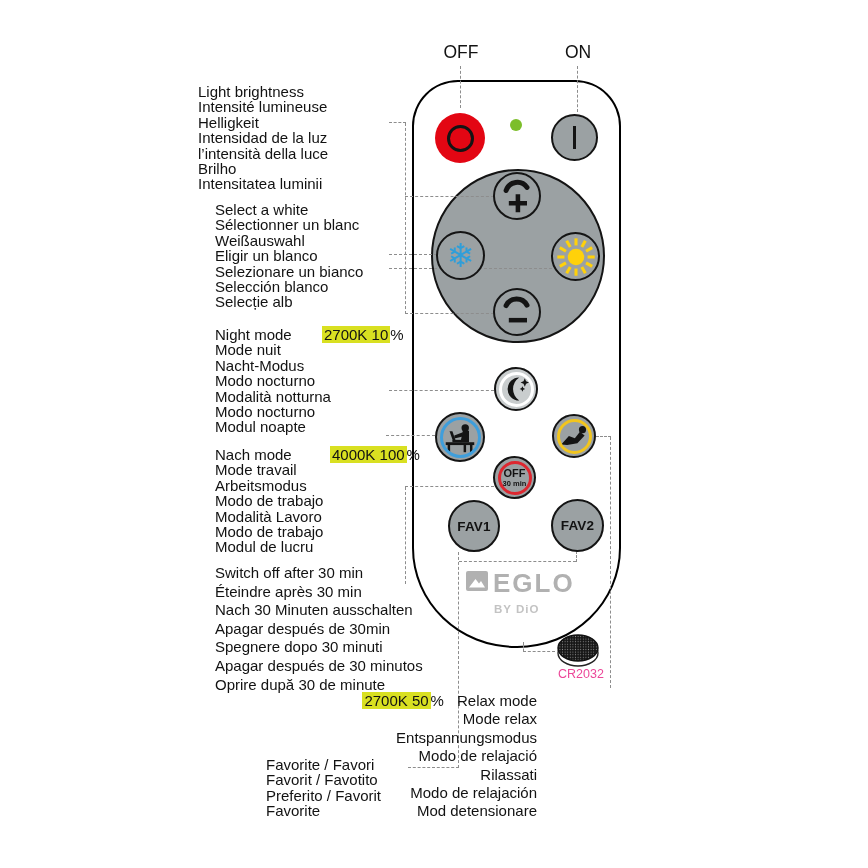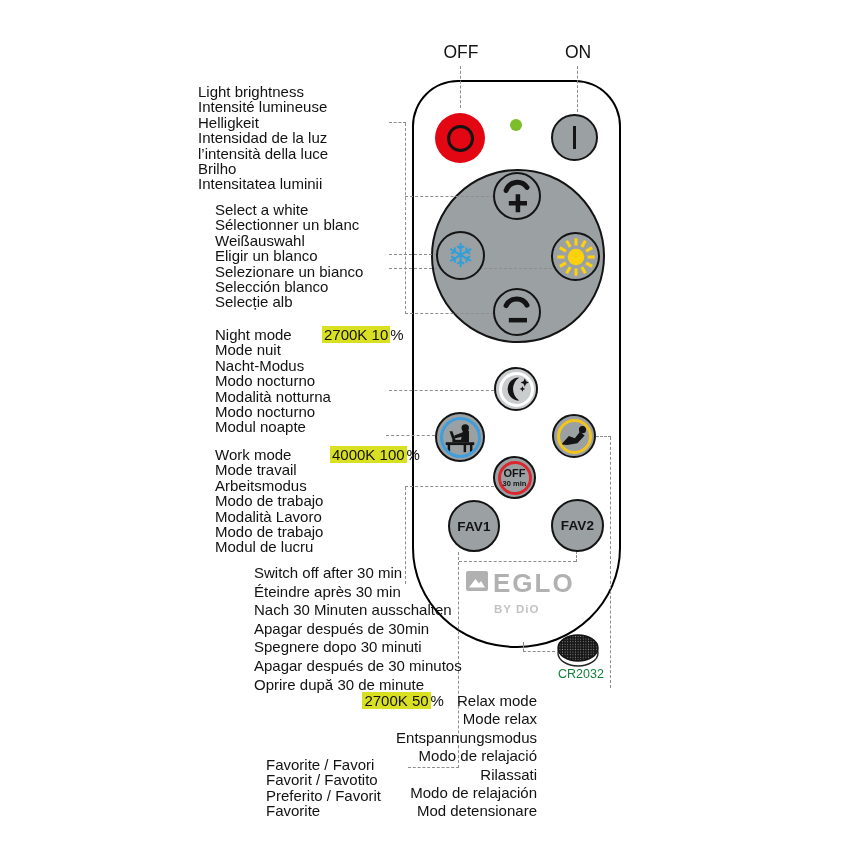--- a/index.html
+++ b/index.html
@@ -1,21 +1,21 @@
 <!DOCTYPE html>
 <html><head>
 <meta charset="utf-8">
 <style>
   html,body{margin:0;padding:0;background:#fff;}
   .page{position:relative;width:755px;height:868px;background:#fff;overflow:hidden;
         font-family:"Liberation Sans", sans-serif;color:#121212;}
   
   .blk{position:absolute;font-size:15px;line-height:15.4px;white-space:nowrap;z-index:6;}
   .blk .ln{height:15.4px;}
-  .blk.loose{line-height:18.6px;margin-left:39px;}
+  .blk.loose{line-height:18.6px;}
   .blk.loose .ln{height:18.6px;}
   .blk.right{text-align:right;line-height:18.4px;}
   .blk.right .ln{height:18.4px;padding-left:7px;}
   .hl{background:#d9e021;padding:0 2px;}
   .badge{position:absolute;top:0;}
   
   .toplab{position:absolute;width:64px;text-align:center;font-size:17.5px;z-index:6;}
   
   .remote{position:absolute;left:412px;top:80px;width:209px;height:568px;background:#fff;
           border:2.5px solid #000;box-sizing:border-box;z-index:1;
@@ -33,21 +33,21 @@
   .off30txt .l2{font-size:7.5px;font-weight:700;margin-top:1px;}
   
   .dh{position:absolute;height:0;border-top:1.5px dashed #8d8d8d;z-index:3;}
   .dv{position:absolute;width:0;border-left:1.5px dashed #8d8d8d;z-index:3;}
   
   .brandrow{position:absolute;left:466px;top:571px;display:flex;align-items:flex-start;z-index:2;}
   .brandname{font-size:26px;font-weight:700;letter-spacing:2px;color:#b1b1b1;margin-left:5px;line-height:24px;}
   .brandsub{position:absolute;left:494px;top:603px;font-size:11.5px;font-weight:700;
             letter-spacing:1px;color:#c3c3c3;z-index:2;}
   .battery{position:absolute;left:556px;top:630px;z-index:5;}
-  .batlab{position:absolute;left:558px;top:667px;font-size:12.5px;color:#15803d;z-index:5;}
+  .batlab{position:absolute;left:558px;top:667px;font-size:12.5px;color:#ec4899;z-index:5;}
   svg{display:block;}
 </style>
 </head>
 <body>
 
 <div class="page">
 
   <div class="toplab" style="left:429px;top:42px;">OFF</div>
   <div class="toplab" style="left:546px;top:42px;">ON</div>
 
@@ -226,21 +226,21 @@
     <div class="ln">Modo nocturno</div>
     <div class="ln">Modalità notturna</div>
     <div class="ln">Modo nocturno</div>
     <div class="ln">Modul noapte</div>
   </div>
 
   <div class="blk" style="left:215px;top:447px;">
     <div class="badge" style="left:115px;">
       <span class="hl">4000K 100</span><span>%</span>
     </div>
-    <div class="ln">Work mode</div>
+    <div class="ln">Nach mode</div>
     <div class="ln">Mode travail</div>
     <div class="ln">Arbeitsmodus</div>
     <div class="ln">Modo de trabajo</div>
     <div class="ln">Modalità Lavoro</div>
     <div class="ln">Modo de trabajo</div>
     <div class="ln">Modul de lucru</div>
   </div>
 
   <div class="blk loose" style="left:215px;top:564px;">
     <div class="ln">Switch off after 30 min</div>

